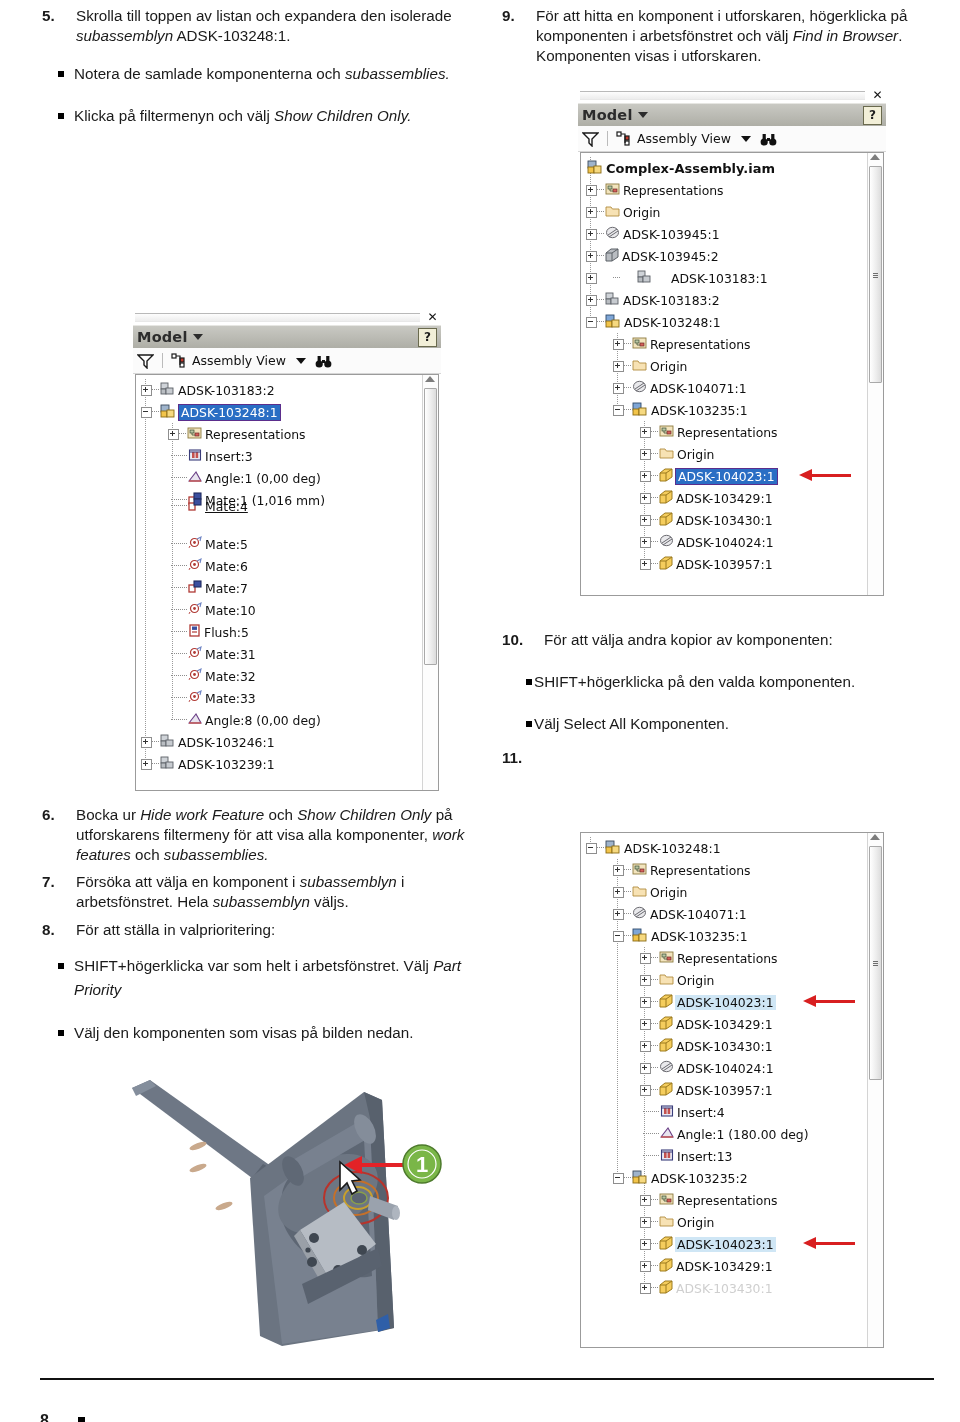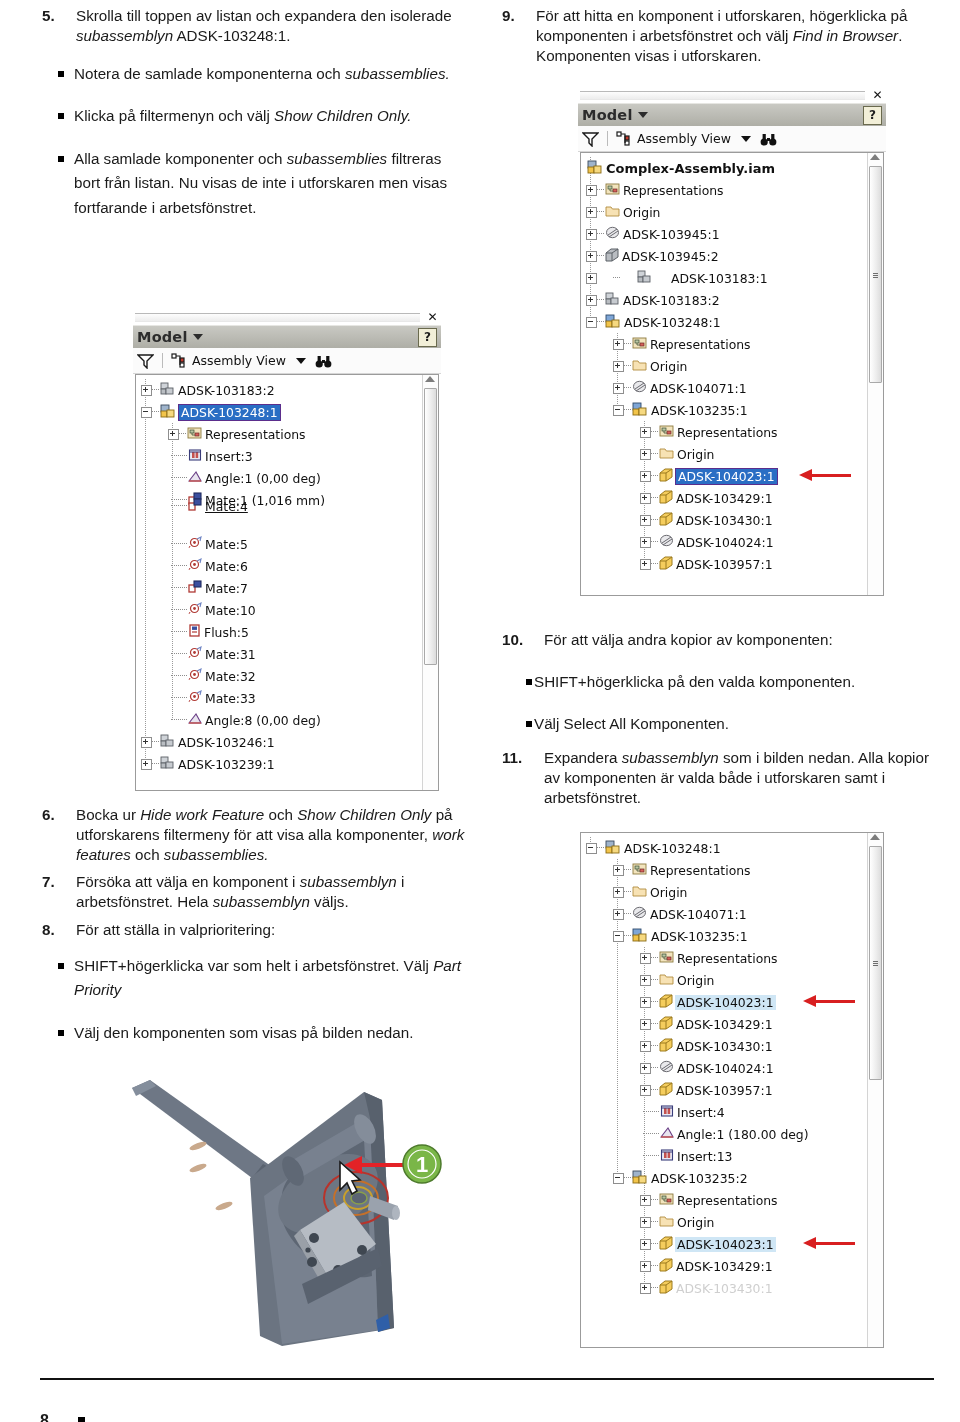--- a/index.html
+++ b/index.html
@@ -310,24 +310,20 @@
     <div class="bullet" style="margin-top:16px;">
       <div class="sq"><i></i></div>
       <div class="btxt"><span>Notera de samlade komponenterna och </span><em>subassemblies.</em></div>
     </div>
 
     <div class="bullet" style="margin-top:18px;">
       <div class="sq"><i></i></div>
       <div class="btxt"><span>Klicka på filtermenyn och välj </span><em>Show Children Only.</em></div>
     </div>
 
-    <div class="bullet" style="margin-top:18px;">
-      <div class="sq"><i></i></div>
-      <div class="btxt"><span>Alla samlade komponenter och </span><em>subassemblies</em><span> filtreras bort från listan. Nu visas de inte i utforskaren men visas fortfarande i arbetsfönstret.</span></div>
-    </div>
   </div>
 
   <div class="col col-left" style="top:805px;">
     <div class="step">
       <div class="step-num">6.</div>
       <div class="step-body"><span>Bocka ur </span><em>Hide work Feature</em><span> och </span><em>Show Children Only</em><span> på utforskarens filtermeny för att visa alla komponenter, </span><em>work features</em><span> och </span><em>subassemblies.</em></div>
     </div>
 
     <div class="step">
       <div class="step-num">7.</div>
@@ -368,21 +364,20 @@
       <div class="btxt">SHIFT+högerklicka på den valda komponenten.</div>
     </div>
 
     <div class="bullet" style="margin-top:18px;">
       <div class="sq" style="padding-left:26px;"><i></i></div>
       <div class="btxt">Välj Select All Komponenten.</div>
     </div>
 
     <div class="step" style="margin-top:4px;">
       <div class="step-num wide">11.</div>
-      <div class="step-body"><span>Expandera </span><em>subassemblyn</em><span> som i bilden nedan. Alla kopior av komponenten är valda både i utforskaren samt i arbetsfönstret.</span></div>
     </div>
   </div>
 
   <div class="browser" id="brTop" style="left:578px; top:88px; width:308px; height:510px;">
     <div class="br-titlestrip">
       <div class="br-grip"></div>
       <div class="br-close">✕</div>
     </div>
     <div class="br-header">
       <span class="ttl">Model</span>

